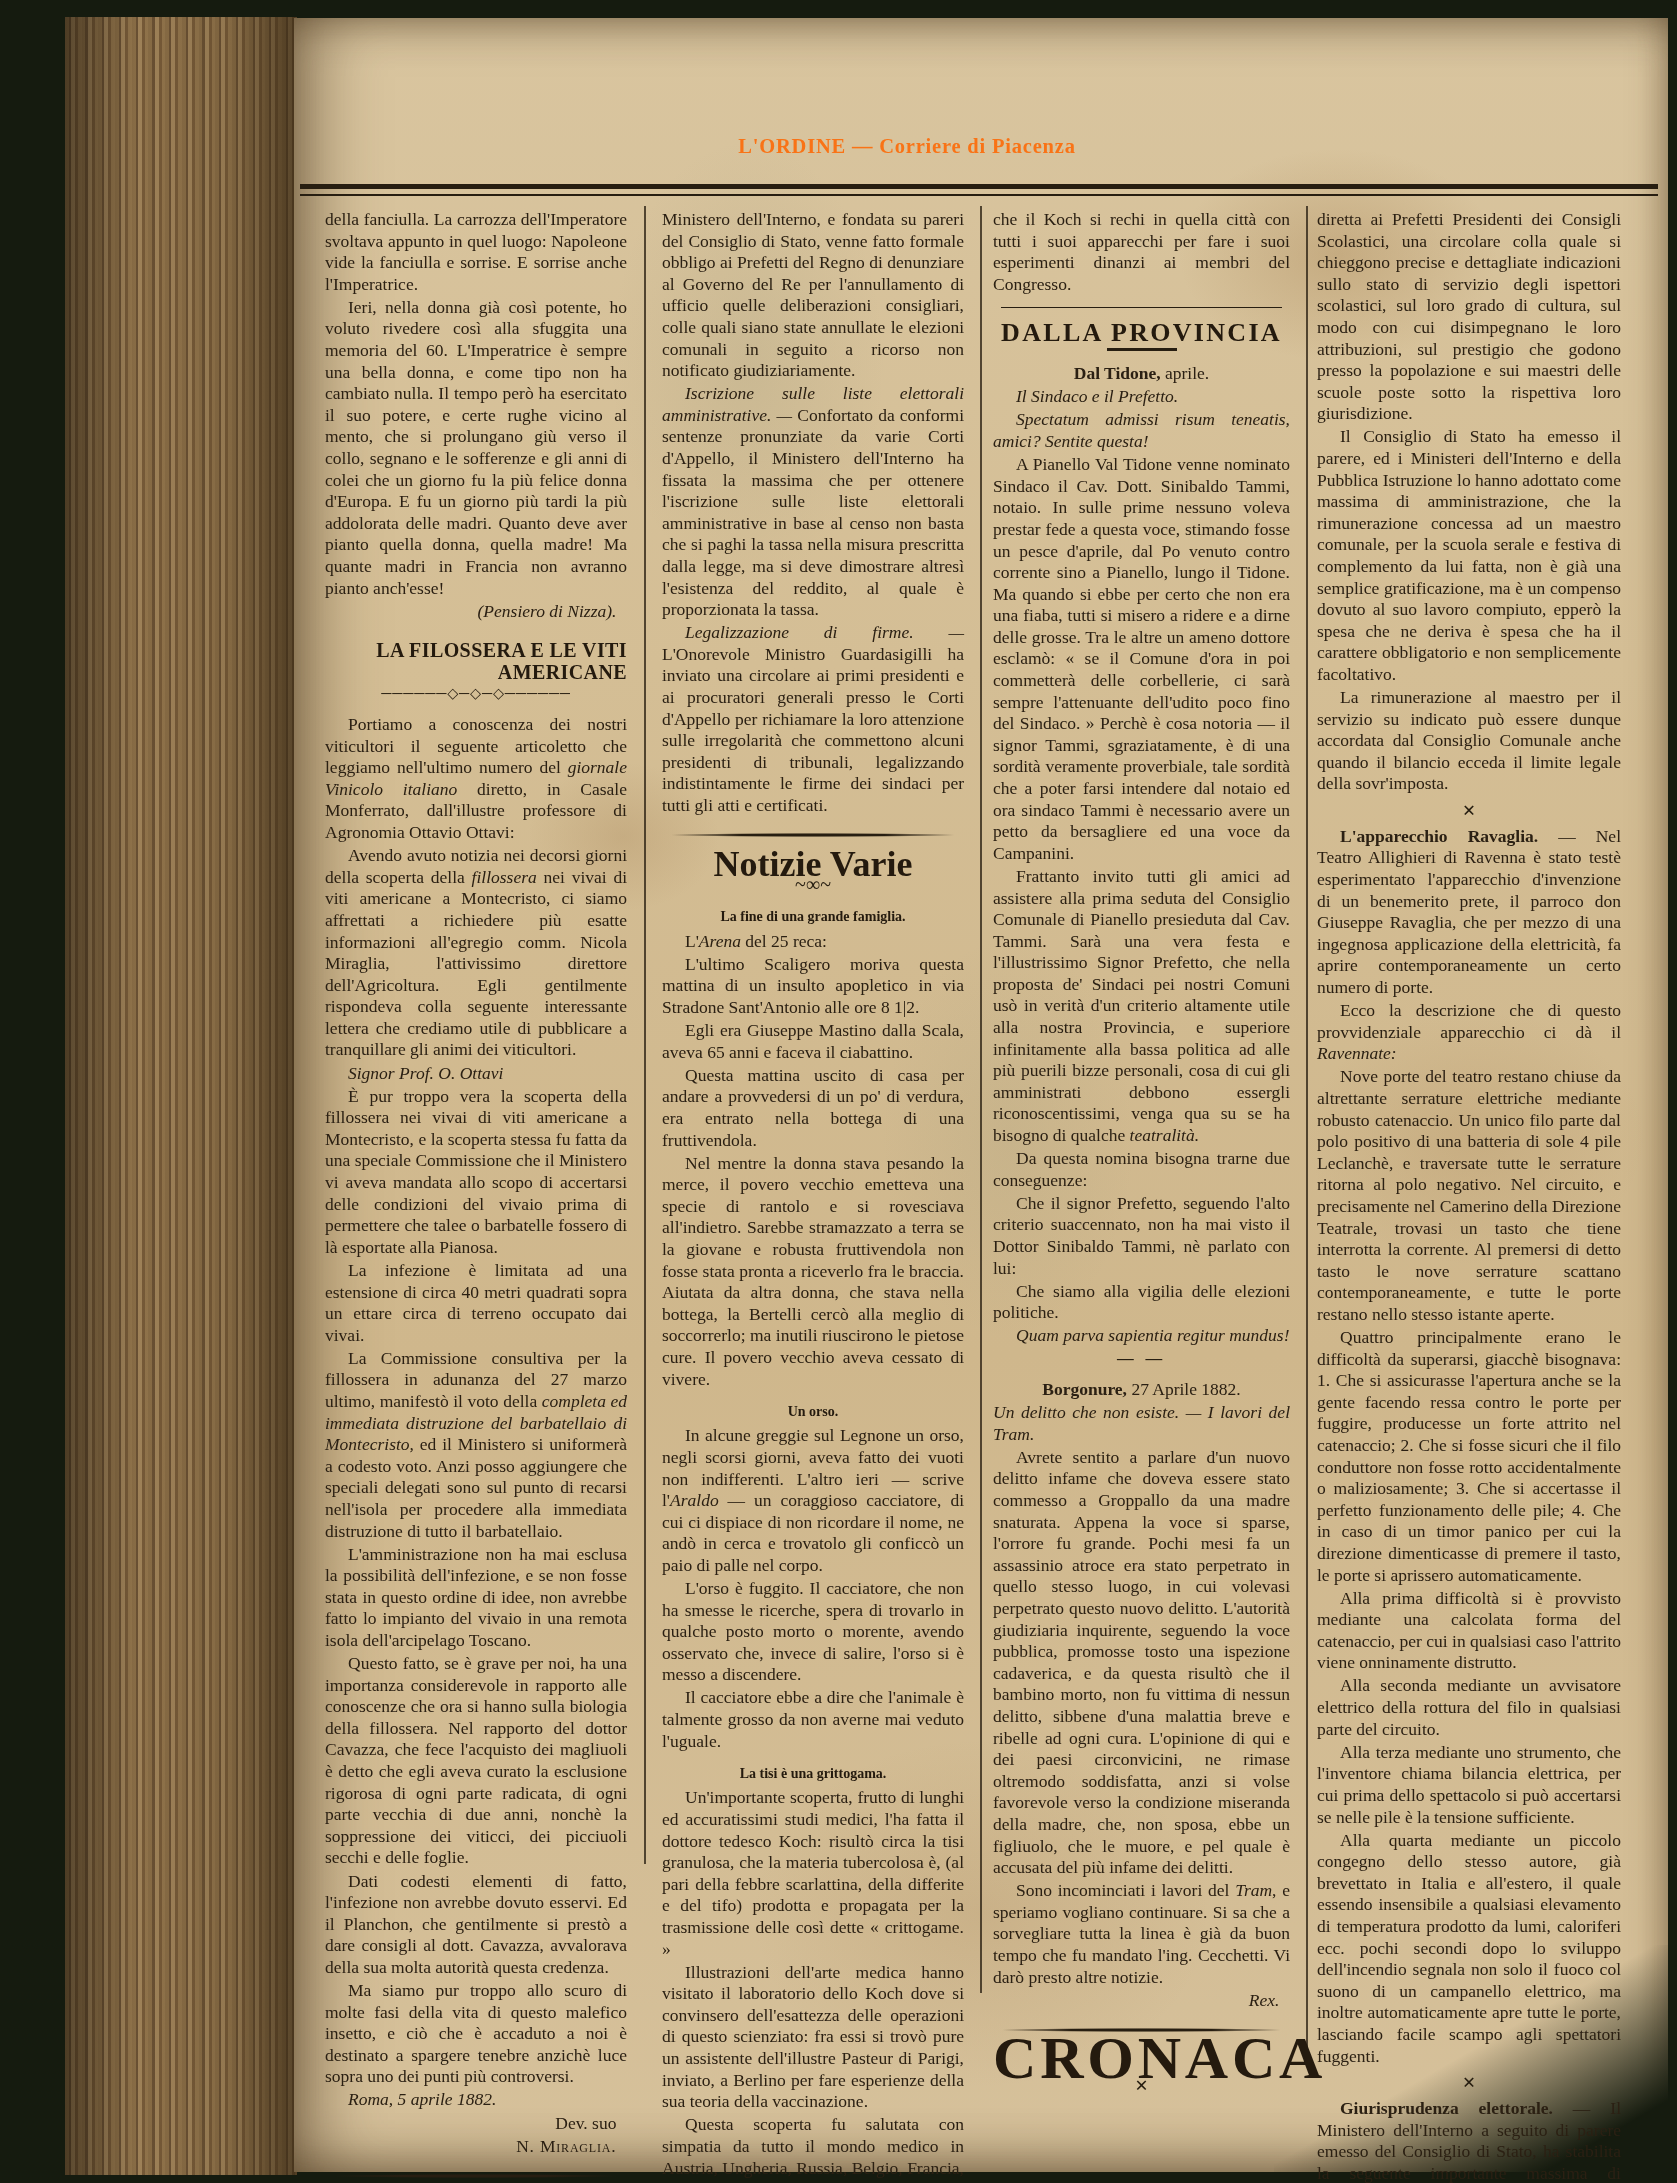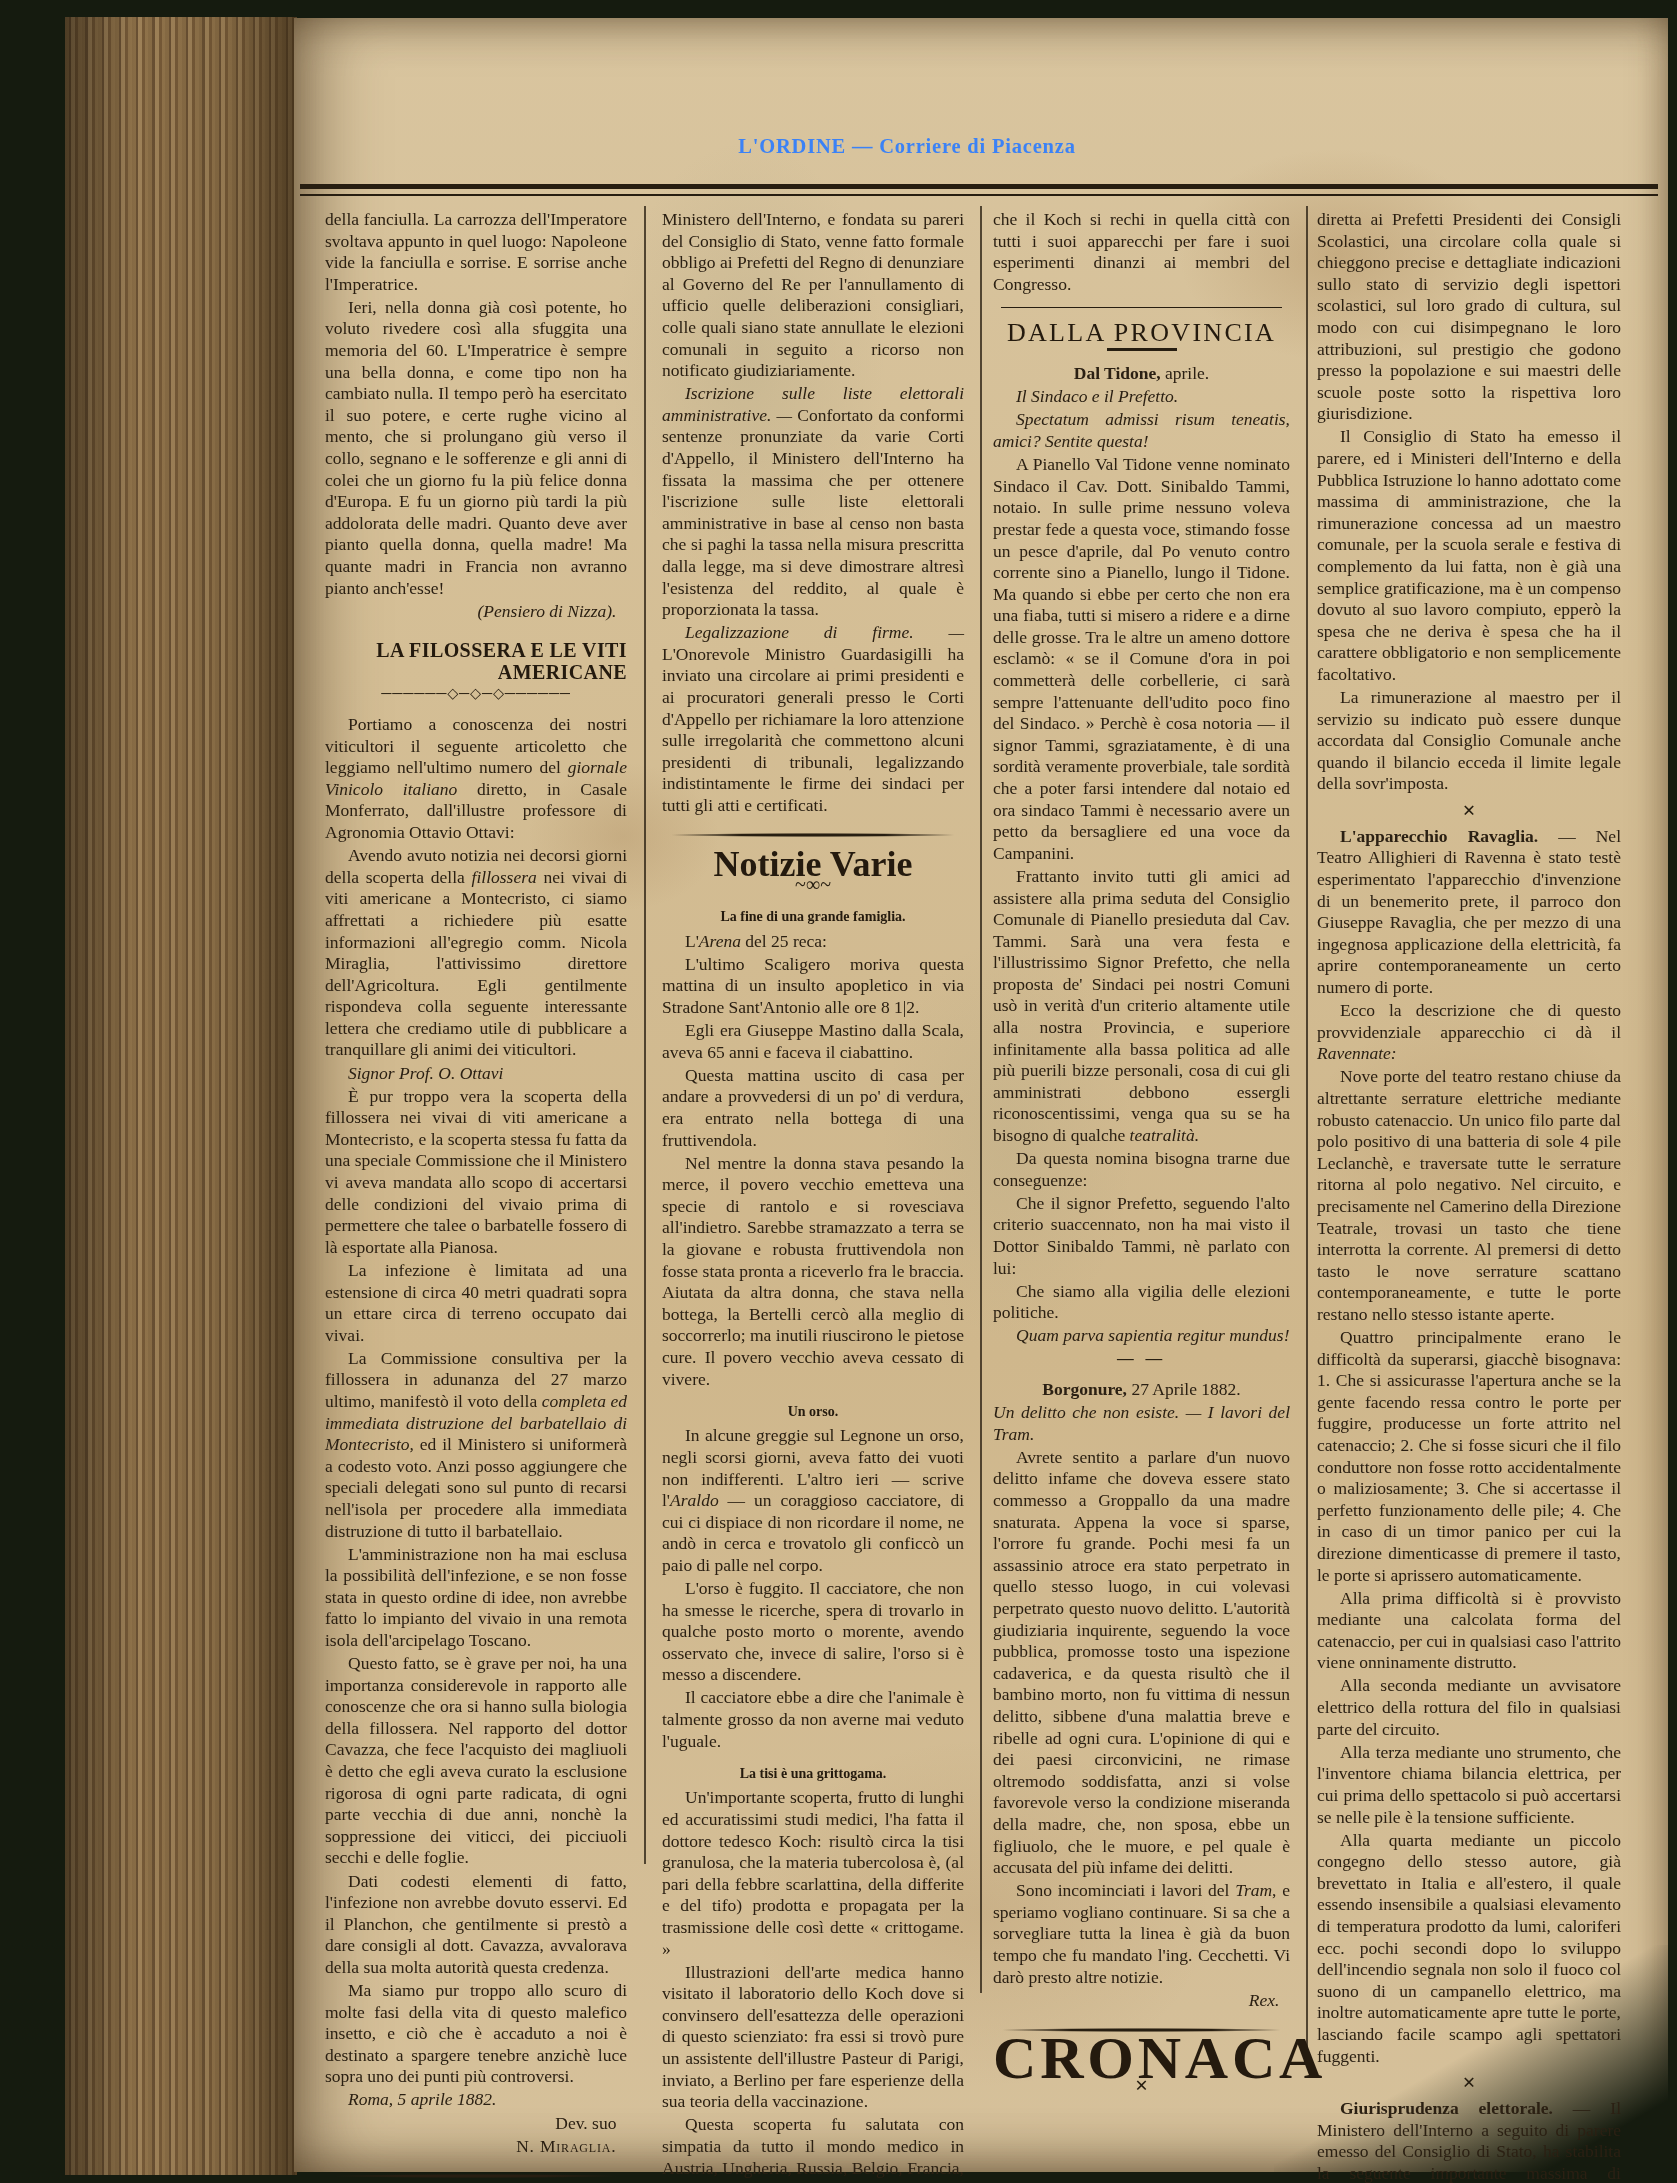--- a/index.html
+++ b/index.html
@@ -37,37 +37,37 @@
       inset 0 24px 42px -20px rgba(70,50,25,.42),
       inset 0 -34px 49px -24px rgba(70,50,25,.48);
   }
   .paper::after{ 
     content:"";position:absolute;right:-0.8px;bottom:-0.8px;width:395px;height:228px;
     background:linear-gradient(to top left,#151b0f 0%,#151b0f 16%,rgba(21,27,15,0) 52%);
   }
   .masthead{
     position:absolute;left:296px;top:135px;width:1222px;
     text-align:center;font-size:20.5px;font-weight:bold;letter-spacing:0.8px;
-    color:#3b82f6;
+    color:#f97316;
   }
   .mast-rule-thick{position:absolute;left:300px;top:184px;width:1358px;height:4.6px;background:#271e11;}
   .mast-rule-thin{position:absolute;left:300px;top:194px;width:1358px;height:1.5px;background:#271e11;}
   .vrule{position:absolute;width:1.5px;background:rgba(44,33,19,.78);}
   .col{position:absolute;top:209px;color:#2b2013;font-size:17.5px;line-height:21.6px;}
   .col p{margin:0 0 1.5px 0;text-align:justify;}
   .col p.indent{text-indent:23px;}
   .align-right{text-align:right !important;padding-right:10.6px;}
   .align-center{text-align:center !important;text-indent:0 !important;}
   .align-left{text-align:right;}
   .s-i{font-style:italic;}
   .s-b{font-weight:bold;}
   .s-sc{font-variant:small-caps;letter-spacing:0.8px;}
   .h-article{text-align:right;font-weight:bold;font-size:20px;margin:18px 0 0;letter-spacing:0.4px;color:#241a0e;}
   .h-big{text-align:center;font-weight:bold;font-size:36px;margin:9px 0 0;color:#241a0e;}
-  .h-caps{text-align:center;font-weight:normal;font-size:26px;letter-spacing:2.3px;margin:13.7px 0 1.5px;color:#241a0e;}
+  .h-caps{text-align:center;font-weight:bold;font-size:26px;letter-spacing:2.3px;margin:13.7px 0 1.5px;color:#241a0e;}
   .h-huge{text-align:center;font-weight:bold;font-size:60px;letter-spacing:3.8px;margin:10.6px 0 0;color:#241a0e;}
   .h-sub{text-align:center;font-weight:bold;font-size:14px;margin:10.6px 0 3px;color:#241a0e;}
   .rule-taper{height:3.8px;margin:16.7px 4.6px;background:radial-gradient(ellipse closest-side,#271e11 0%,#271e11 55%,rgba(39,30,17,0) 100%);}
   .rule-thin{border-top:1.5px solid #271e11;margin:12px 7.6px;}
   .rule-short{width:70px;border-top:3px solid #271e11;margin:4.6px auto 12px;}
   .rule-ornament{text-align:center;font-size:14.4px;letter-spacing:0.8px;margin:0 0 9px;color:#271e11;}
   .rule-flourish{text-align:center;font-size:20px;margin:-1.5px 0 9px;color:#271e11;}
   .rule-x{text-align:center;font-size:23px;font-weight:bold;margin:4.6px 0 4.6px;color:#271e11;}
   .rule-dashes{text-align:center;font-size:16.7px;font-weight:bold;letter-spacing:3.8px;margin:0 0 9px;color:#271e11;}
 </style>

